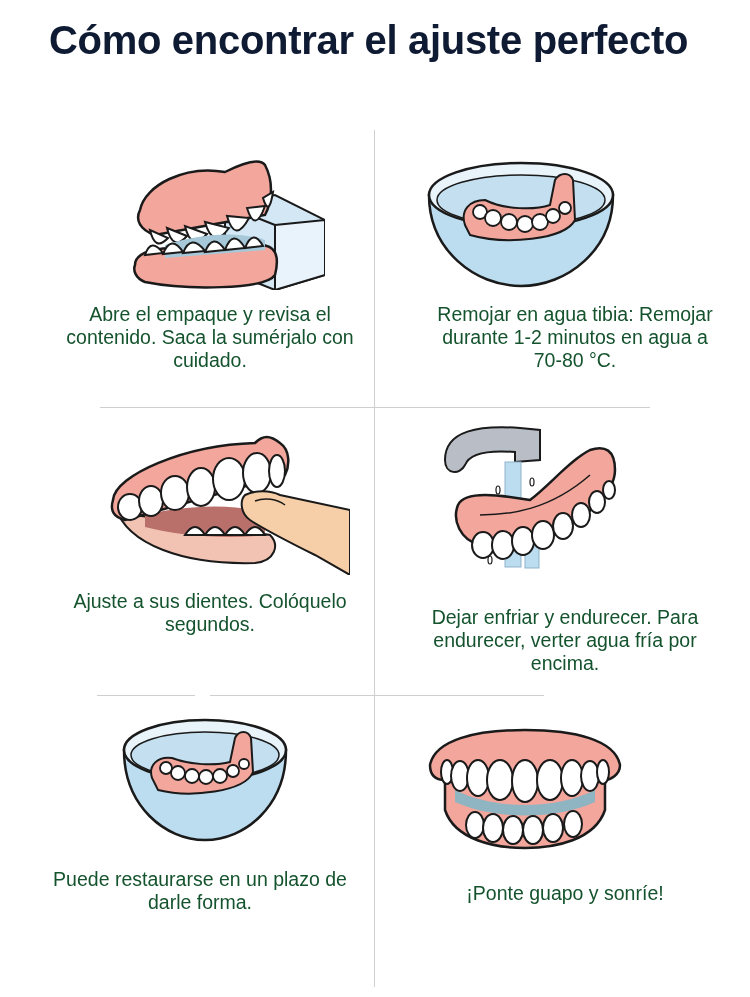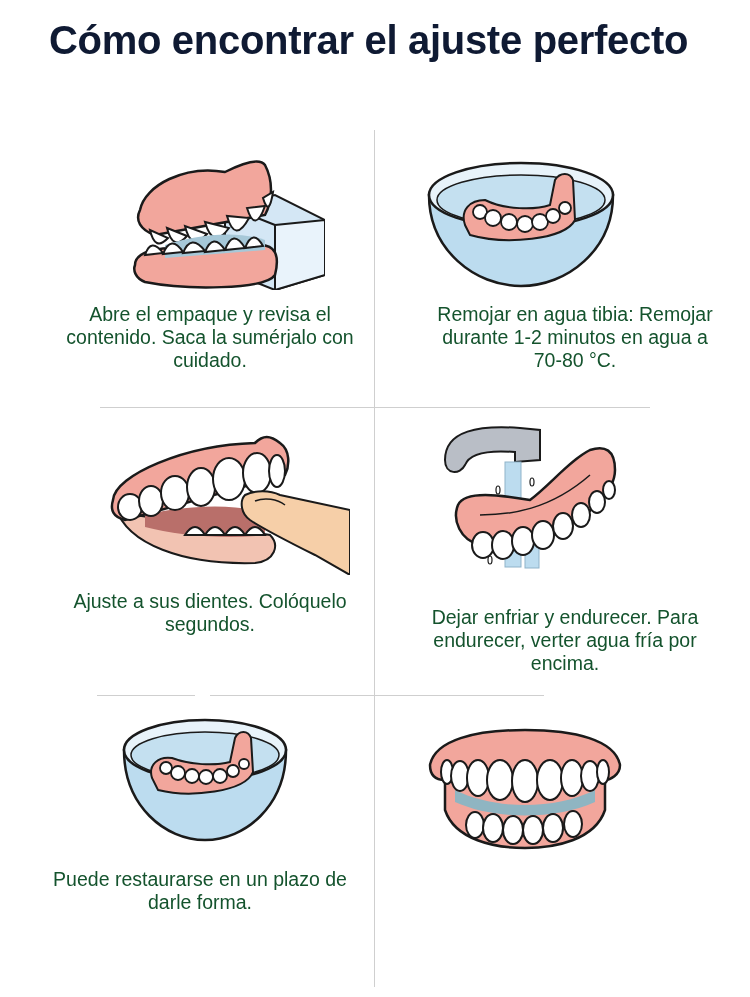--- a/index.html
+++ b/index.html
@@ -196,14 +196,15 @@
         <ellipse cx="178" cy="52" rx="6" ry="12"></ellipse>
       <ellipse cx="50" cy="105" rx="9" ry="13"></ellipse>
         <ellipse cx="68" cy="108" rx="10" ry="14"></ellipse>
         <ellipse cx="88" cy="110" rx="10" ry="14"></ellipse>
       <ellipse cx="108" cy="110" rx="10" ry="14"></ellipse>
         <ellipse cx="128" cy="108" rx="10" ry="14"></ellipse>
         <ellipse cx="148" cy="104" rx="9" ry="13"></ellipse>
     </g>
   </svg>
   <div class="caption" style="left:380px;top:882px;width:370px;">
+    <div>¡Ponte guapo y sonríe!</div>
   </div>
 </section>
 
 </body></html>

